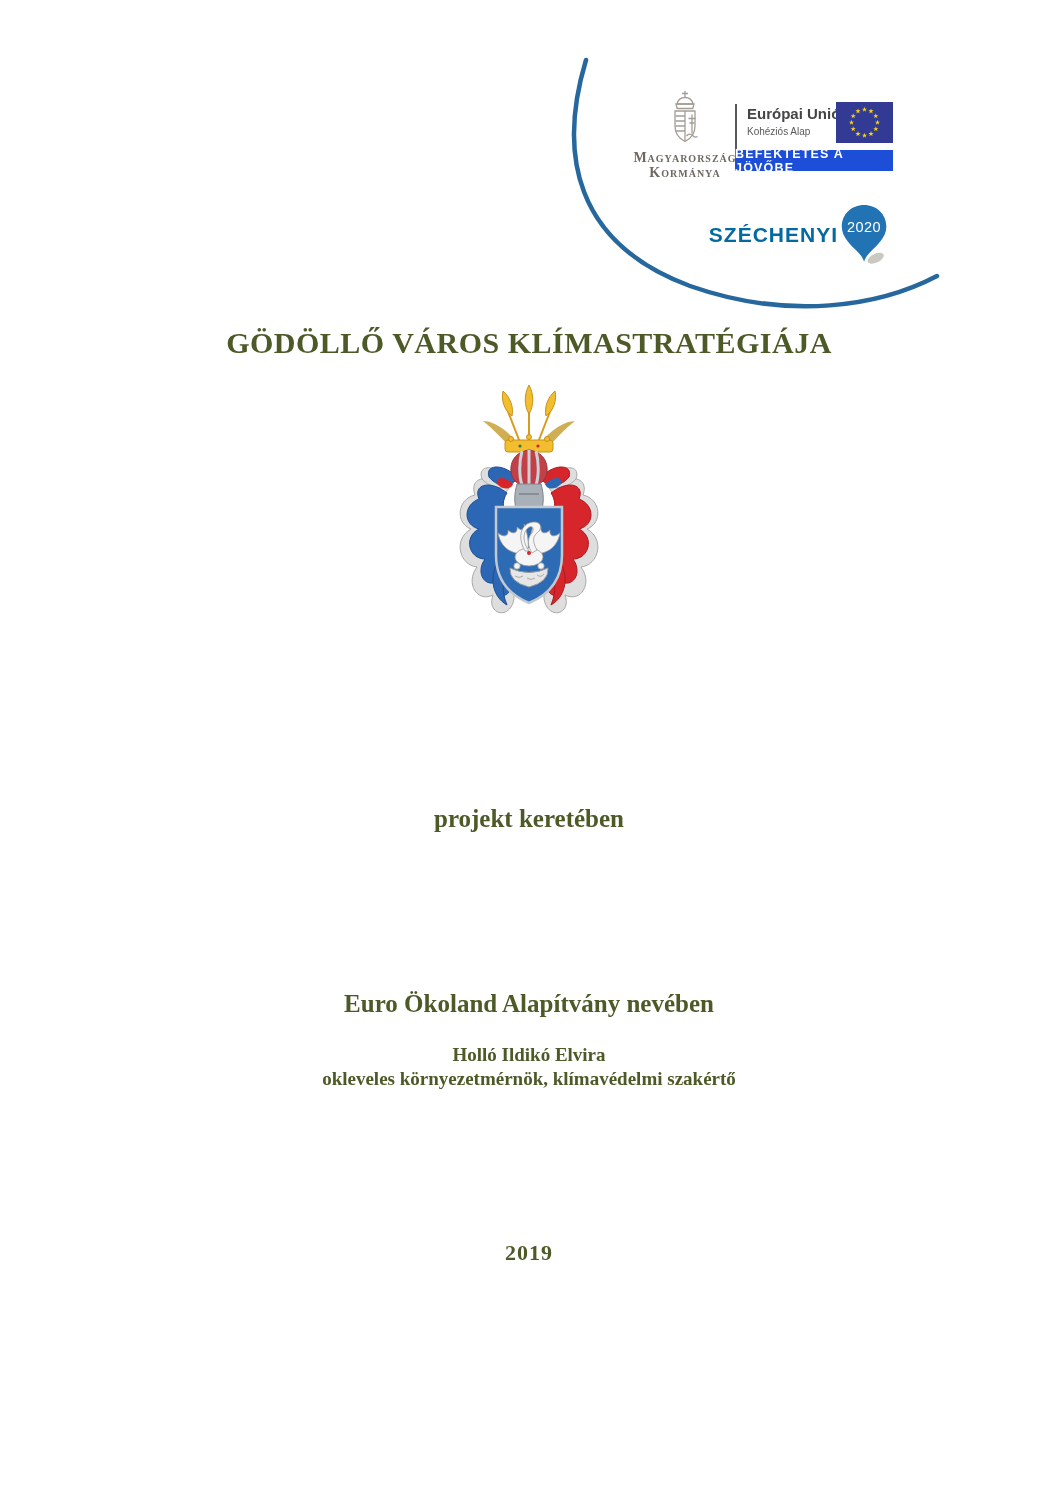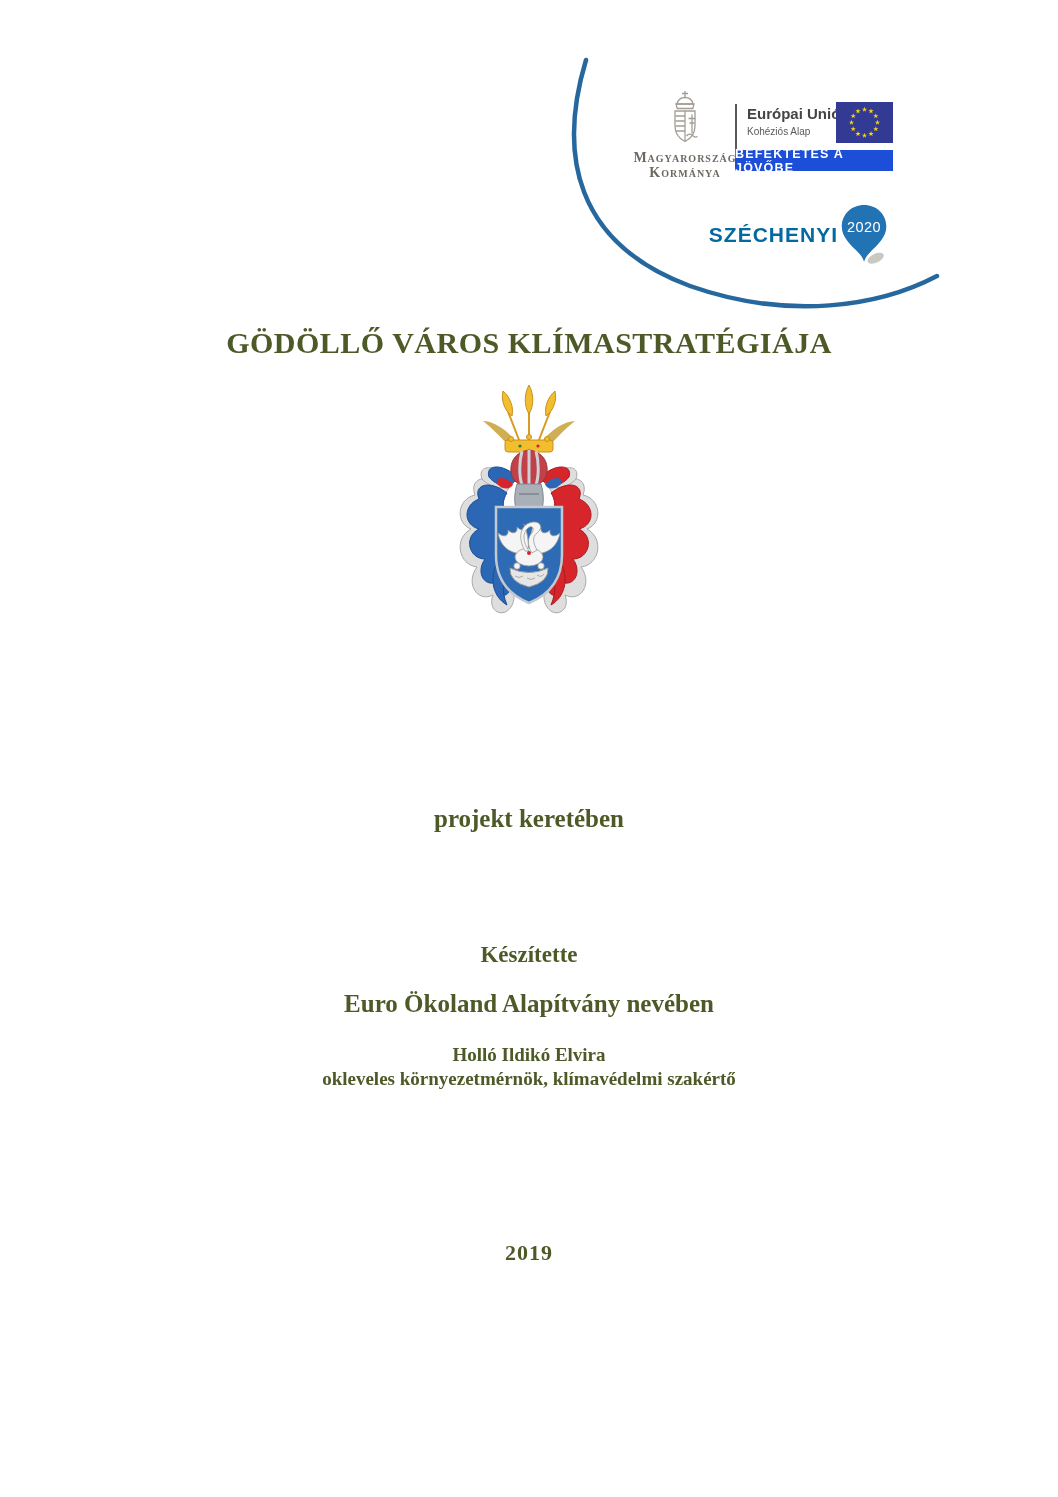--- a/index.html
+++ b/index.html
@@ -185,19 +185,18 @@
     </g>
     <circle cx="80" cy="170" r="2" fill="#d6252b"></circle>
 
     <circle cx="68" cy="183" r="3.2" fill="#f5f5f5" stroke="#9b9b9b" stroke-width="0.8"></circle>
     <circle cx="92" cy="183" r="3.2" fill="#f5f5f5" stroke="#9b9b9b" stroke-width="0.8"></circle>
     <path d="M61,185 Q80,194 99,185 Q100,199 80,204 Q60,199 61,185 Z" fill="#e6e6e6" stroke="#9b9b9b"></path>
     <path d="M66,193 q4,3 8,0 M78,195 q4,3 8,0 M88,192 q4,3 7,-1" stroke="#9b9b9b" fill="none" stroke-width="0.8"></path>
   </svg>
 
   <div class="doc-text project-frame">projekt keretében</div>
-  <div class="doc-text prepared-by">Készítette</div>
   <div class="doc-text organization">Euro Ökoland Alapítvány nevében</div>
   <div class="doc-text author-name">Holló Ildikó Elvira</div>
   <div class="doc-text author-qual">okleveles környezetmérnök, klímavédelmi szakértő</div>
   <div class="doc-text year">2019</div>
 
 </div>
 
 </body></html>

